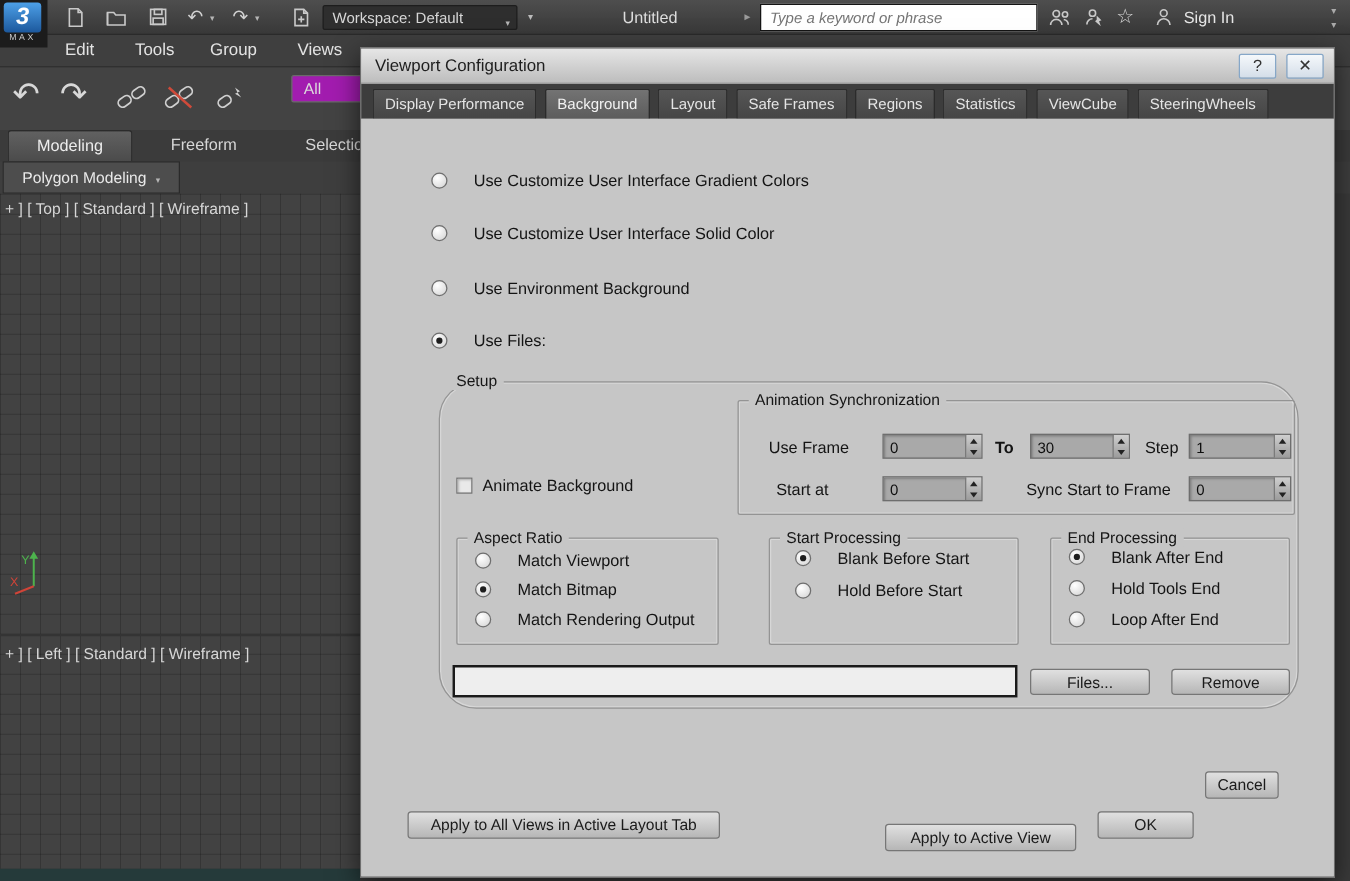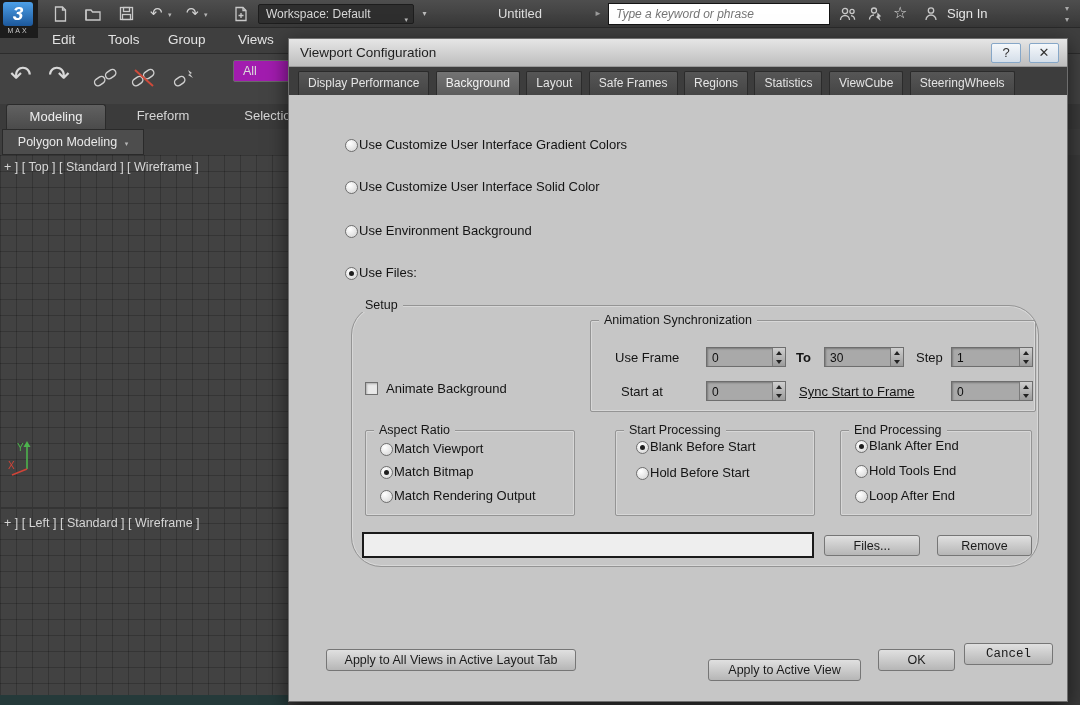--- a/index.html
+++ b/index.html
@@ -85,21 +85,21 @@
          border-radius:2px 2px 0 0; color:#e4e4e4; font-size:12px; }
   .tab.active { background:linear-gradient(#737373,#5c5c5c); color:#f2f2f2; }
 
   #dlg-body { position:absolute; left:0; top:56px; width:778px; height:606px; background:#c6c6c6; }
 
   .lbl { font-size:13px; color:#141414; white-space:nowrap; }
   .radio { width:13px; height:13px; border-radius:50%; border:1px solid #6f6f6f; flex:none;
            background:radial-gradient(circle at 35% 30%, #ffffff, #d2d2d2); position:relative; }
   .radio.sel::after { content:""; position:absolute; left:3px; top:3px; width:5px; height:5px;
                       border-radius:50%; background:#1e1e1e; }
-  .radio-row { position:absolute; display:flex; align-items:flex-end; gap:1px; }
+  .radio-row { position:absolute; display:flex; align-items:center; gap:21px; }
 
   .checkbox { position:absolute; width:13px; height:13px; background:#e9e9e9; border:1px solid #6f6f6f;
               box-shadow:inset 1px 1px 2px rgba(0,0,0,0.25); }
 
   .groupbox { position:absolute; border:1px solid #949494; border-radius:2px;
               box-shadow:inset 0 0 0 1px rgba(255,255,255,0.30); }
   .legend { position:absolute; top:-8px; left:8px; background:#c6c6c6; padding:0 5px;
             font-size:12.5px; color:#161616; white-space:nowrap; }
 
   .spinner { position:absolute; height:20px; background:#a9a9a9; border:1px solid #6e6e6e;
@@ -329,21 +329,21 @@
               </span>
           </div>
           <span class="lbl abs" style="left:30px; top:63px;">Start at</span>
           <div class="spinner" style="left:115px; top:60px; width:80px;">
             <span class="val">0</span>
             <span class="arrows">
                 <span class="spin-btn up"></span>
                 <span class="spin-btn down"></span>
               </span>
           </div>
-          <span class="lbl abs" style="left:208px; top:63px;text-decoration:underline;">Sync Start to Frame</span>
+          <span class="lbl abs" style="left:230px; top:63px;">Sync Start to Frame</span>
           <div class="spinner" style="left:360px; top:60px; width:82px;">
             <span class="val">0</span>
             <span class="arrows">
                 <span class="spin-btn up"></span>
                 <span class="spin-btn down"></span>
               </span>
           </div>
         </div>
 
         <div class="checkbox" style="left:13px; top:76px;"></div>
@@ -394,17 +394,17 @@
         </div>
 
         <input style="position: absolute; left: 10px; top: 226px; width: 452px; height: 26px; border: 2px solid rgb(26, 26, 26); background: rgb(238, 238, 238); font-size: 12px; padding-left: 5px;" value="">
         <div class="btn" style="left:472px; top:229px; width:96px; height:21px;">Files...</div>
         <div class="btn" style="left:585px; top:229px; width:95px; height:21px;">Remove</div>
       </div>
 
       <div class="btn" style="left:37px;  top:554px; width:250px; height:22px;">Apply to All Views in Active Layout Tab</div>
       <div class="btn" style="left:419px; top:554px; width:153px; height:22px;margin-top:10px;">Apply to Active View</div>
       <div class="btn" style="left:589px; top:554px; width:77px; height:22px;">OK</div>
-      <div class="btn" style="left:675px; top:548px; width:89px; height:22px;font-family:Liberation Mono, monospace;">Cancel</div>
+      <div class="btn" style="left:675px; top:522px; width:59px; height:22px;">Cancel</div>
     </div>
   </div>
 
 </div>
 
 </body></html>

